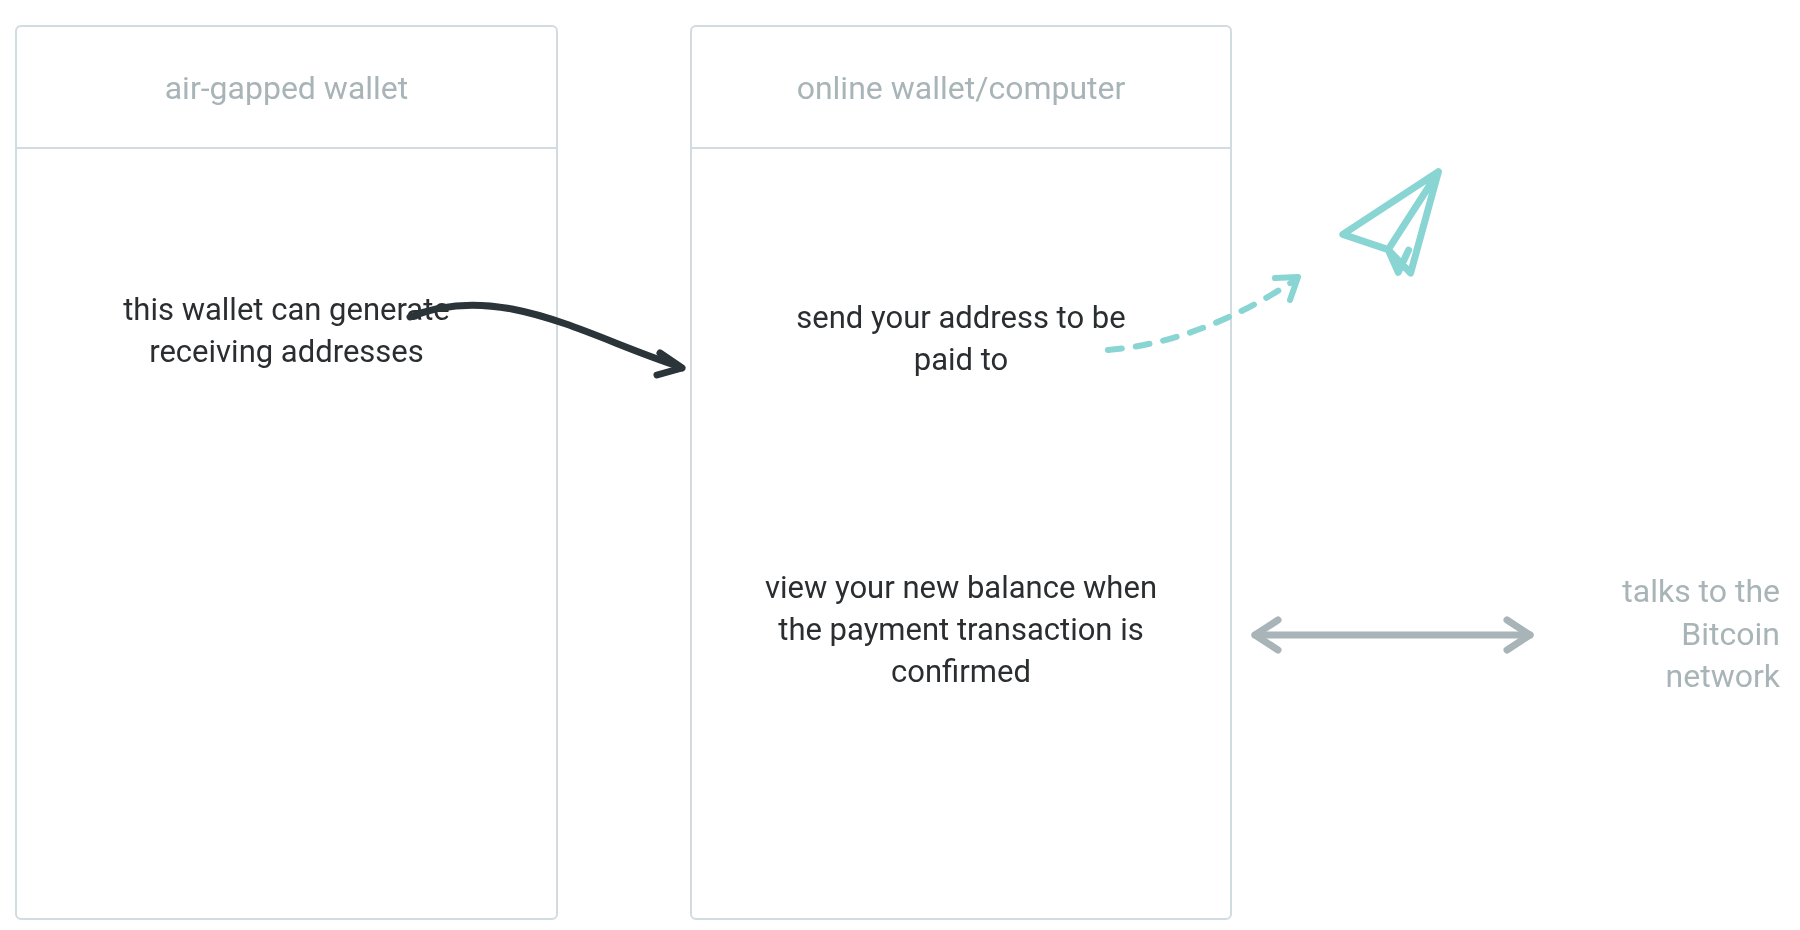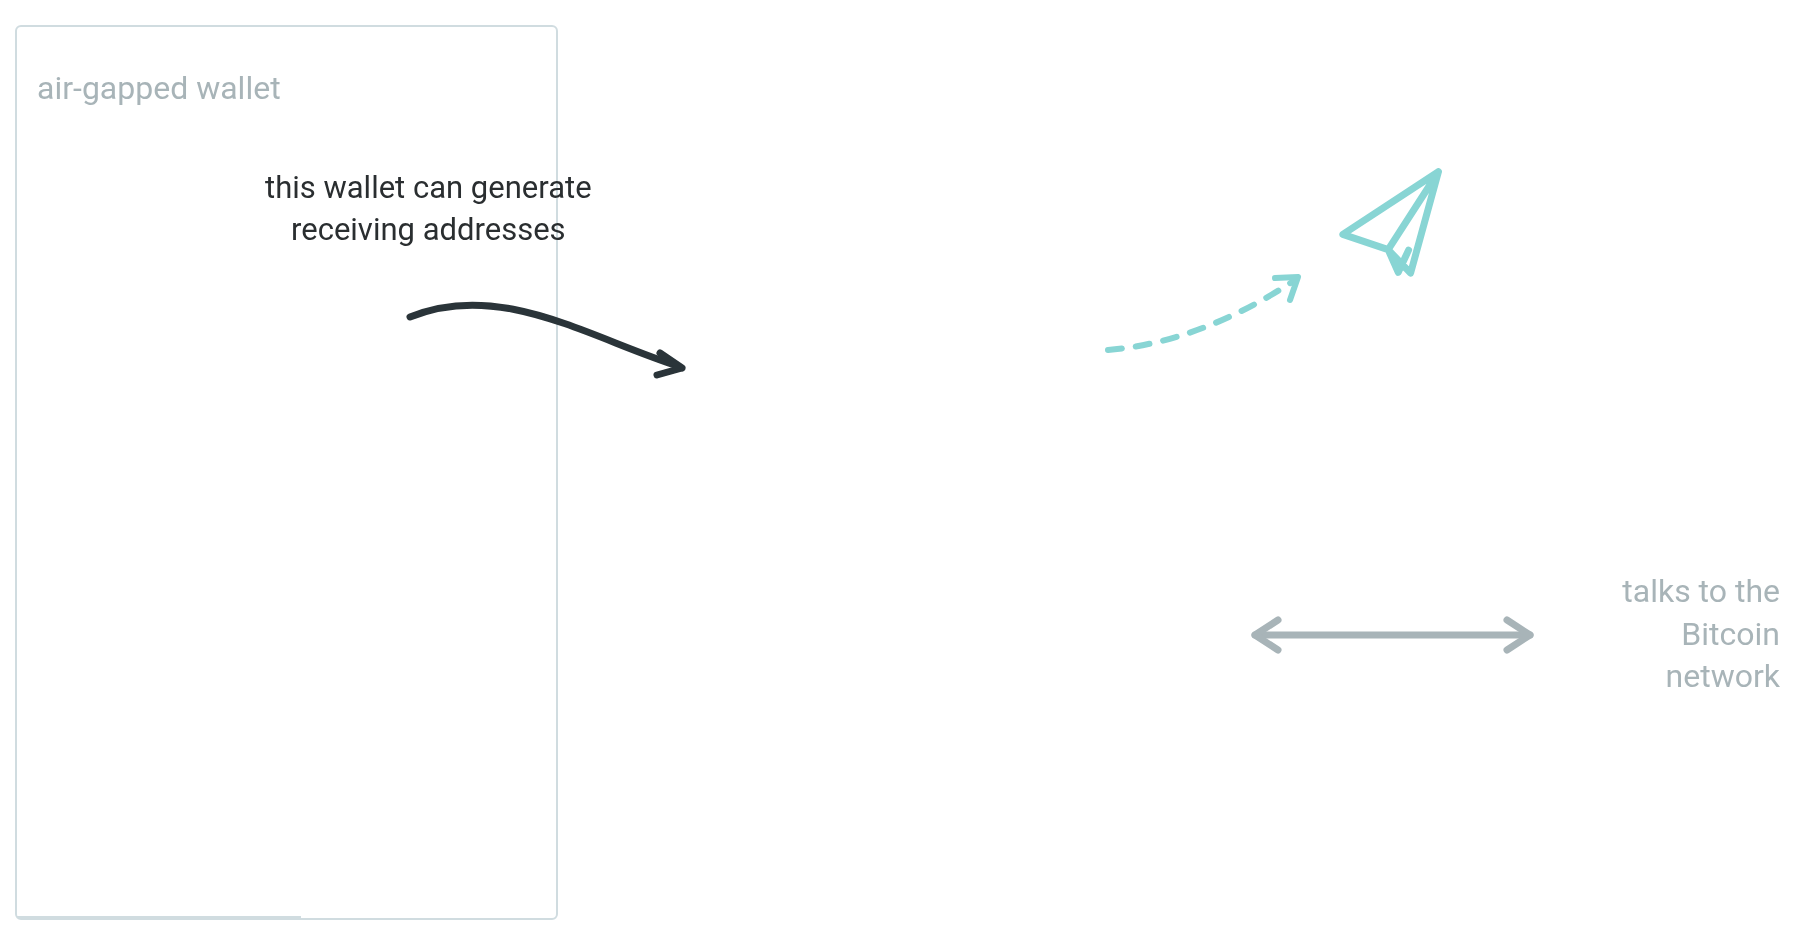--- a/index.html
+++ b/index.html
@@ -19,21 +19,21 @@
       position: relative;
       width: 100%;
       height: 100%;
     }
     .wallet-box {
       position: absolute;
       border: 2px solid #d0dce0;
       border-radius: 6px;
       background: #ffffff;
       display: flex;
-      flex-direction: row;
+      flex-direction: column;
     }
     .wallet-box-left {
       left: 15px;
       top: 25px;
       width: 543px;
       height: 895px;
     }
     .wallet-box-right {
       left: 690px;
       top: 25px;
@@ -103,20 +103,27 @@
 
 <div class="diagram-container">
 
   <div class="wallet-box wallet-box-left">
     <div class="wallet-header">air-gapped wallet</div>
     <div class="wallet-body">
       <div class="body-text text-generate">this wallet can generate receiving addresses</div>
     </div>
   </div>
 
+  <div class="wallet-box wallet-box-right">
+    <div class="wallet-header">online wallet/computer</div>
+    <div class="wallet-body">
+      <div class="body-text text-send">send your address to be paid to</div>
+      <div class="body-text text-balance">view your new balance when the payment transaction is confirmed</div>
+    </div>
+  </div>
 
   <div class="network-text">talks to the Bitcoin network</div>
 
   <svg class="svg-layer" viewBox="0 0 1800 930">
 
     <g>
       <path d="M 410 317 C 500 280, 590 338, 678 366" stroke="#2a3439" stroke-width="7" fill="none" stroke-linecap="round"></path>
       <path d="M 682 368 L 660 353 M 682 368 L 657 375" stroke="#2a3439" stroke-width="7" fill="none" stroke-linecap="round"></path>
     </g>
 

